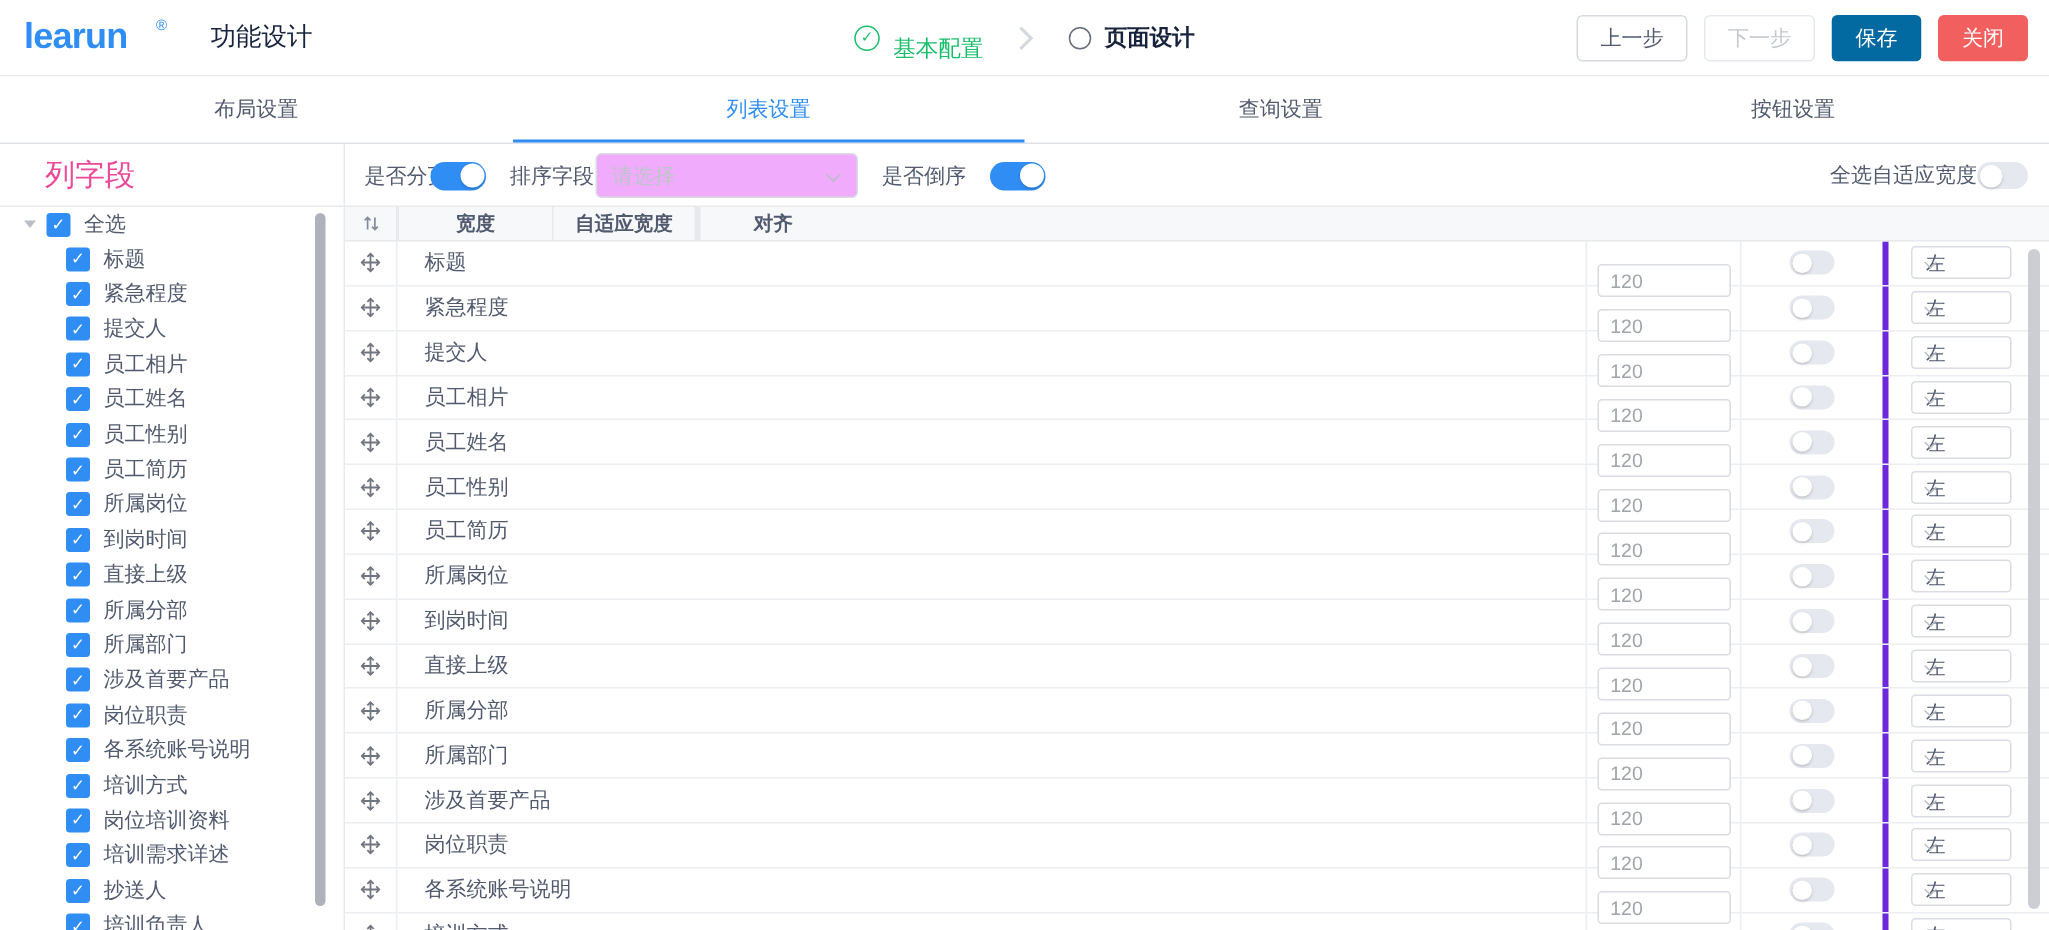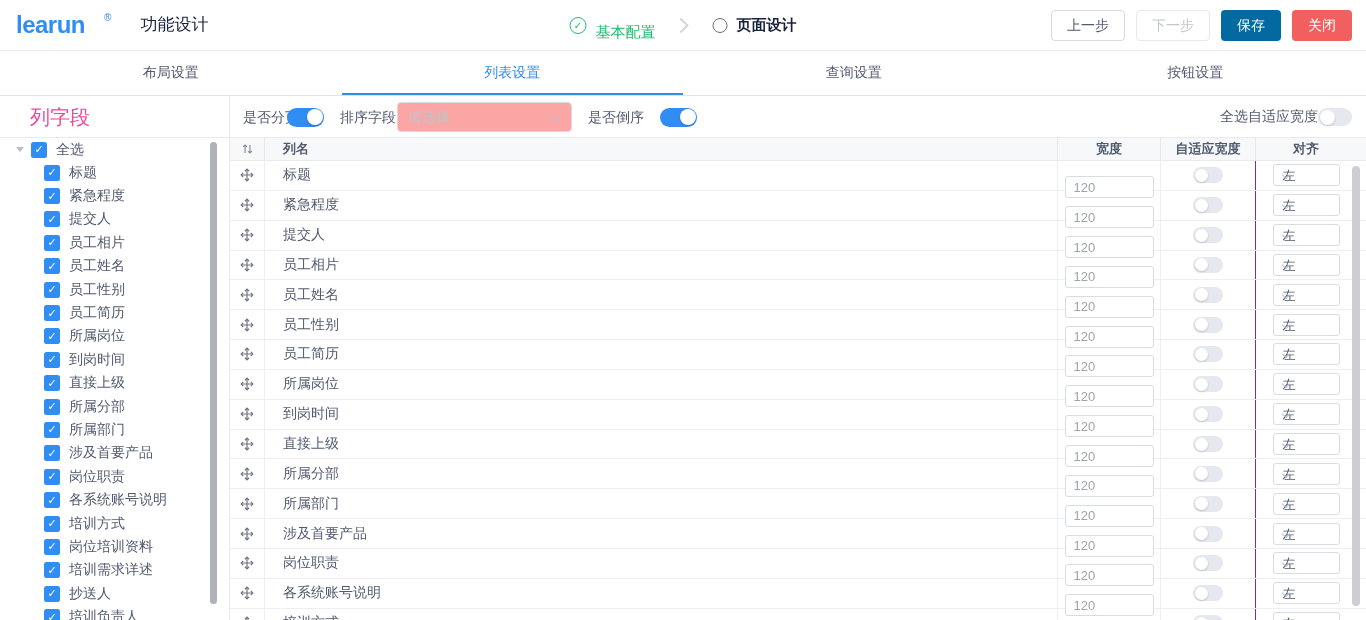--- a/index.html
+++ b/index.html
@@ -68,40 +68,40 @@
   .tb-label { position:absolute; top:0; height:42px; line-height:42px; font-size:14px; color:#515a6e; }
   .switch { border-radius:10px; position:absolute; cursor:pointer; }
   .switch .knob { position:absolute; background:#fff; border-radius:50%;
     box-shadow:0 1px 2px rgba(0,0,0,0.18); }
   .sw-on { background:#2f8df4; }
   .sw-off { background:#e6e8ef; }
   .sw-lg { width:37px; height:19px; top:11.5px; }
   .sw-lg .knob { width:16px; height:16px; top:1.5px; }
   .sw-on.sw-lg .knob { right:1.5px; }
   .tb-select { position:absolute; left:167px; top:6px; width:175px; height:30px;
-    border:1px solid #d9dce1; border-radius:4px; background:#fca5a5; cursor:pointer; }
+    border:1px solid #d9dce1; border-radius:4px; background:#f0abfc; cursor:pointer; }
   .tb-select input { position:absolute; inset:0; border:0; outline:0; background:transparent;
     padding-left:10px; font-size:14px; color:#515a6e;
     font-family:"Liberation Sans","DejaVu Sans",sans-serif; }
   .tb-select input::placeholder { color:#bfc4cc; }
   .chev { width:7px; height:7px; border-right:1.4px solid #b9bec7; border-bottom:1.4px solid #b9bec7;
     transform:rotate(45deg); position:absolute; }
   .tb-select .chev { right:12px; top:10px; }
 
   
   .grid-head { position:absolute; top:42px; left:0; width:1136px; height:23px;
     background:#f7f8fa; border-bottom:1px solid #e8eaec; display:flex;
     font-size:13px; font-weight:bold; color:#515a6e; }
   .grid-body { position:absolute; top:65px; left:0; width:1136px; bottom:0; overflow:hidden; }
   .grow { height:29.85px; display:flex; border-bottom:1px solid #eceef1; font-size:14px; color:#515a6e; }
   .c-drag { width:35px; border-right:1px solid #eceef1; display:flex; align-items:center; justify-content:center; }
   .c-name { width:792px; display:flex; align-items:center; padding-left:18px; }
   .c-width { width:103px; border-left:1px solid #eceef1; display:flex; align-items:center; justify-content:center; }
   .c-fit { width:95px; border-left:1px solid #eceef1; display:flex; align-items:center; justify-content:center; position:relative; }
-  .c-align { width:101px; border-left:1px solid #6d28d9; display:flex; align-items:center; justify-content:center; }
+  .c-align { width:101px; border-left:4px solid #6d28d9; display:flex; align-items:center; justify-content:center; }
   .grid-head .c-drag, .grid-head .c-width, .grid-head .c-fit, .grid-head .c-align { border-color:#e6e8ec; }
   .grid-head .c-width, .grid-head .c-fit, .grid-head .c-align { justify-content:center; }
 
   .w-input { width:89px; height:22px; border:1px solid #d9dce1; border-radius:3px;
     padding-left:8px; font-size:13px; color:#a0a4ab; outline:none;
     font-family:"Liberation Sans","DejaVu Sans",sans-serif;margin-top:24px; }
   .sw-sm { position:relative; width:30px; height:16px; border-radius:8px; }
   .sw-sm .knob { width:13px; height:13px; top:1.5px; left:2px; }
   .row-select { position:relative; width:67px; height:22px; border:1px solid #d9dce1;
     border-radius:3px; background:#fff; cursor:pointer; }
@@ -295,21 +295,20 @@
     </div>
   </div>
 
   <div class="grid-head">
     <div class="c-drag">
       <svg class="icon-svg" width="13" height="14" viewBox="0 0 16 16">
         <path d="M5 13 L5 3 M2.6 5.4 L5 3 L7.4 5.4" fill="none" stroke="#848b98" stroke-width="1.4"></path>
         <path d="M11 3 L11 13 M8.6 10.6 L11 13 L13.4 10.6" fill="none" stroke="#848b98" stroke-width="1.4"></path>
       </svg>
     </div>
-    <div class="c-name">列名</div>
     <div class="c-width">宽度</div>
     <div class="c-fit">自适应宽度</div>
     <div class="c-align">对齐</div>
   </div>
 
   <div class="grid-body">
 
       <div class="grow">
         <div class="c-drag">
           <svg class="icon-svg" width="14" height="14" viewBox="0 0 14 14">

